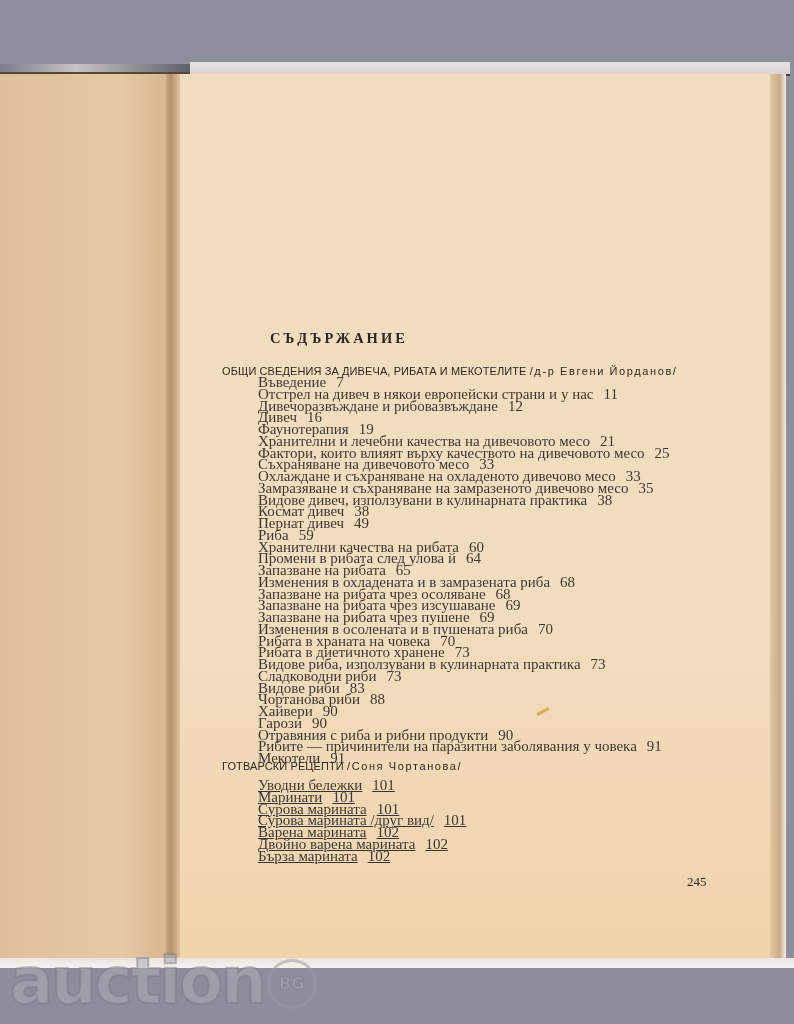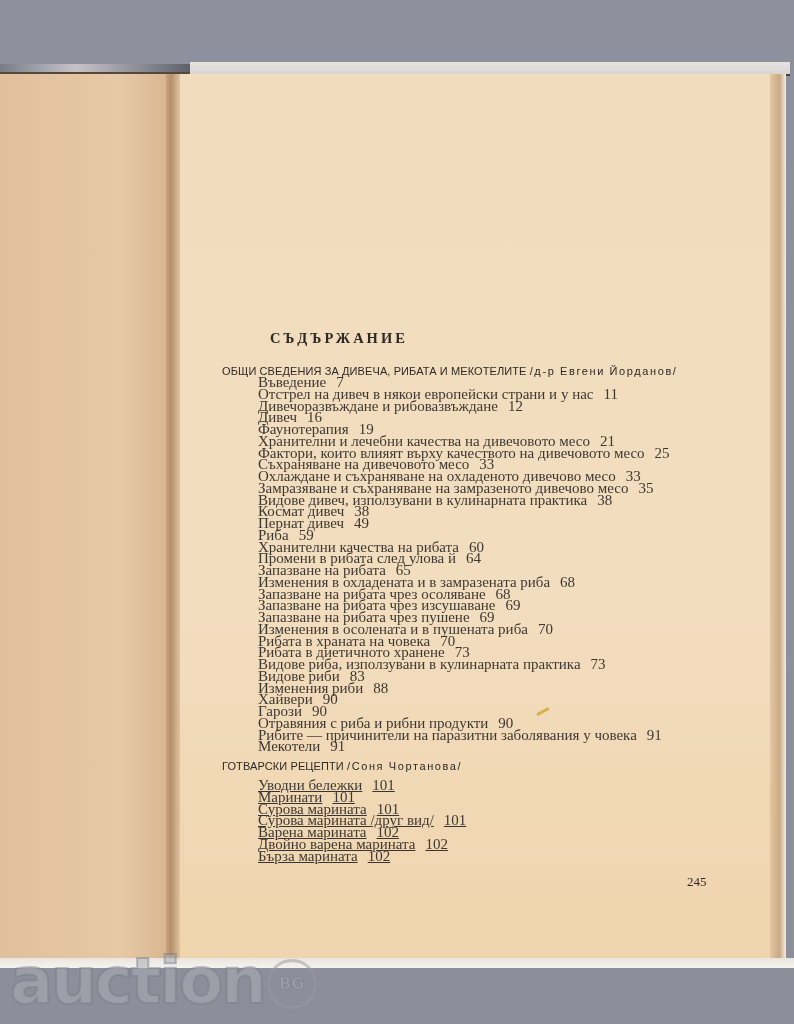--- a/index.html
+++ b/index.html
@@ -133,22 +133,23 @@
       <li><span>Промени в рибата след улова й</span><span class="pg">64</span></li>
       <li><span>Запазване на рибата</span><span class="pg">65</span></li>
       <li><span>Изменения в охладената и в замразената риба</span><span class="pg">68</span></li>
       <li><span>Запазване на рибата чрез осоляване</span><span class="pg">68</span></li>
       <li><span>Запазване на рибата чрез изсушаване</span><span class="pg">69</span></li>
       <li><span>Запазване на рибата чрез пушене</span><span class="pg">69</span></li>
       <li><span>Изменения в осолената и в пушената риба</span><span class="pg">70</span></li>
       <li><span>Рибата в храната на човека</span><span class="pg">70</span></li>
       <li><span>Рибата в диетичното хранене</span><span class="pg">73</span></li>
       <li><span>Видове риба, използувани в кулинарната практика</span><span class="pg">73</span></li>
+      <li><span>Сладководни риби</span><span class="pg">73</span></li>
       <li><span>Видове риби</span><span class="pg">83</span></li>
-      <li><span>Изменения риби</span><span class="pg">88</span></li>
+      <li><span>Чортанова риби</span><span class="pg">88</span></li>
       <li><span>Хайвери</span><span class="pg">90</span></li>
       <li><span>Гарози</span><span class="pg">90</span></li>
       <li><span>Отравяния с риба и рибни продукти</span><span class="pg">90</span></li>
       <li><span>Рибите — причинители на паразитни заболявания у човека</span><span class="pg">91</span></li>
       <li><span>Мекотели</span><span class="pg">91</span></li>
     </ul>
 
   <div class="section-heading" style="top:686px;">
     <span>ГОТВАРСКИ РЕЦЕПТИ</span>
     <span class="author">/Соня Чортанова/</span>

